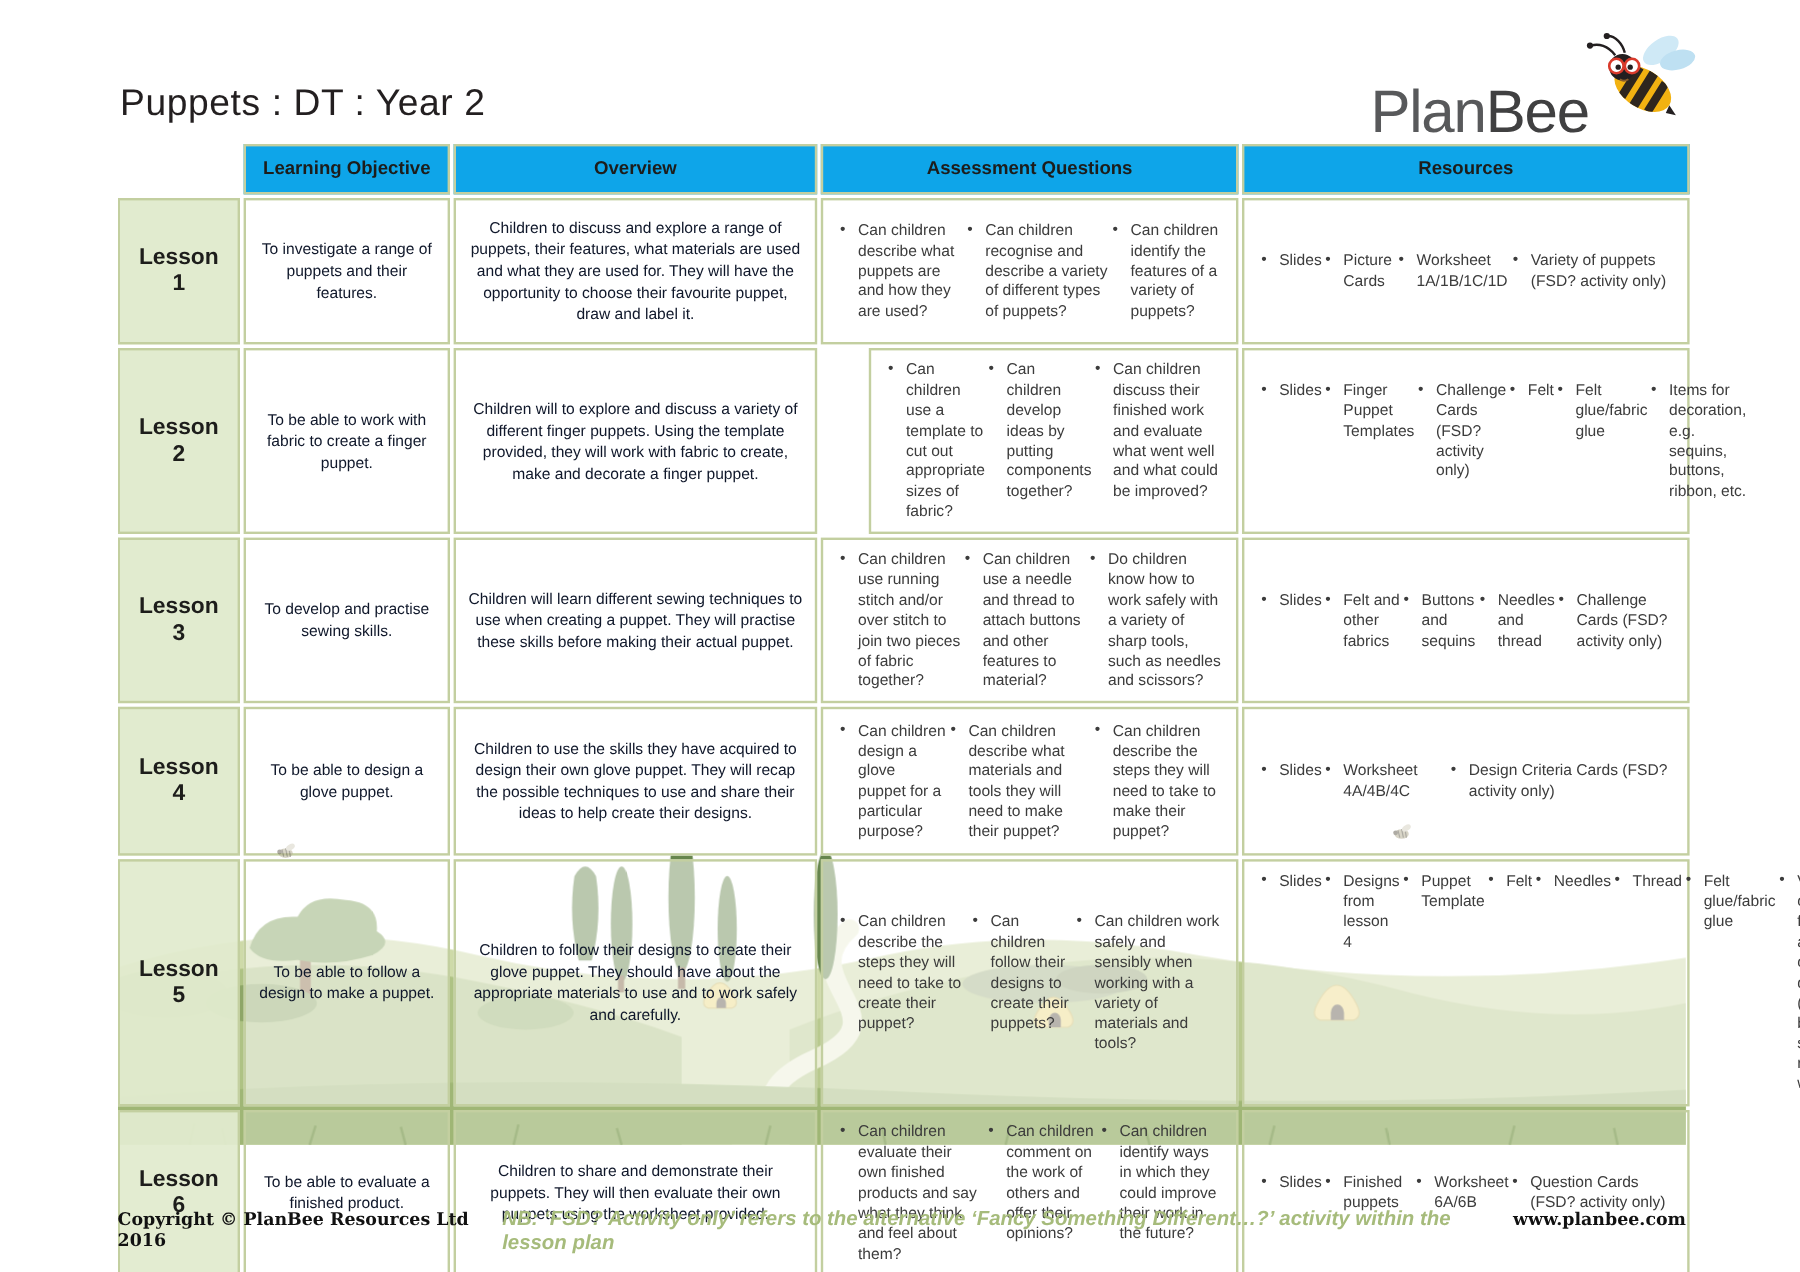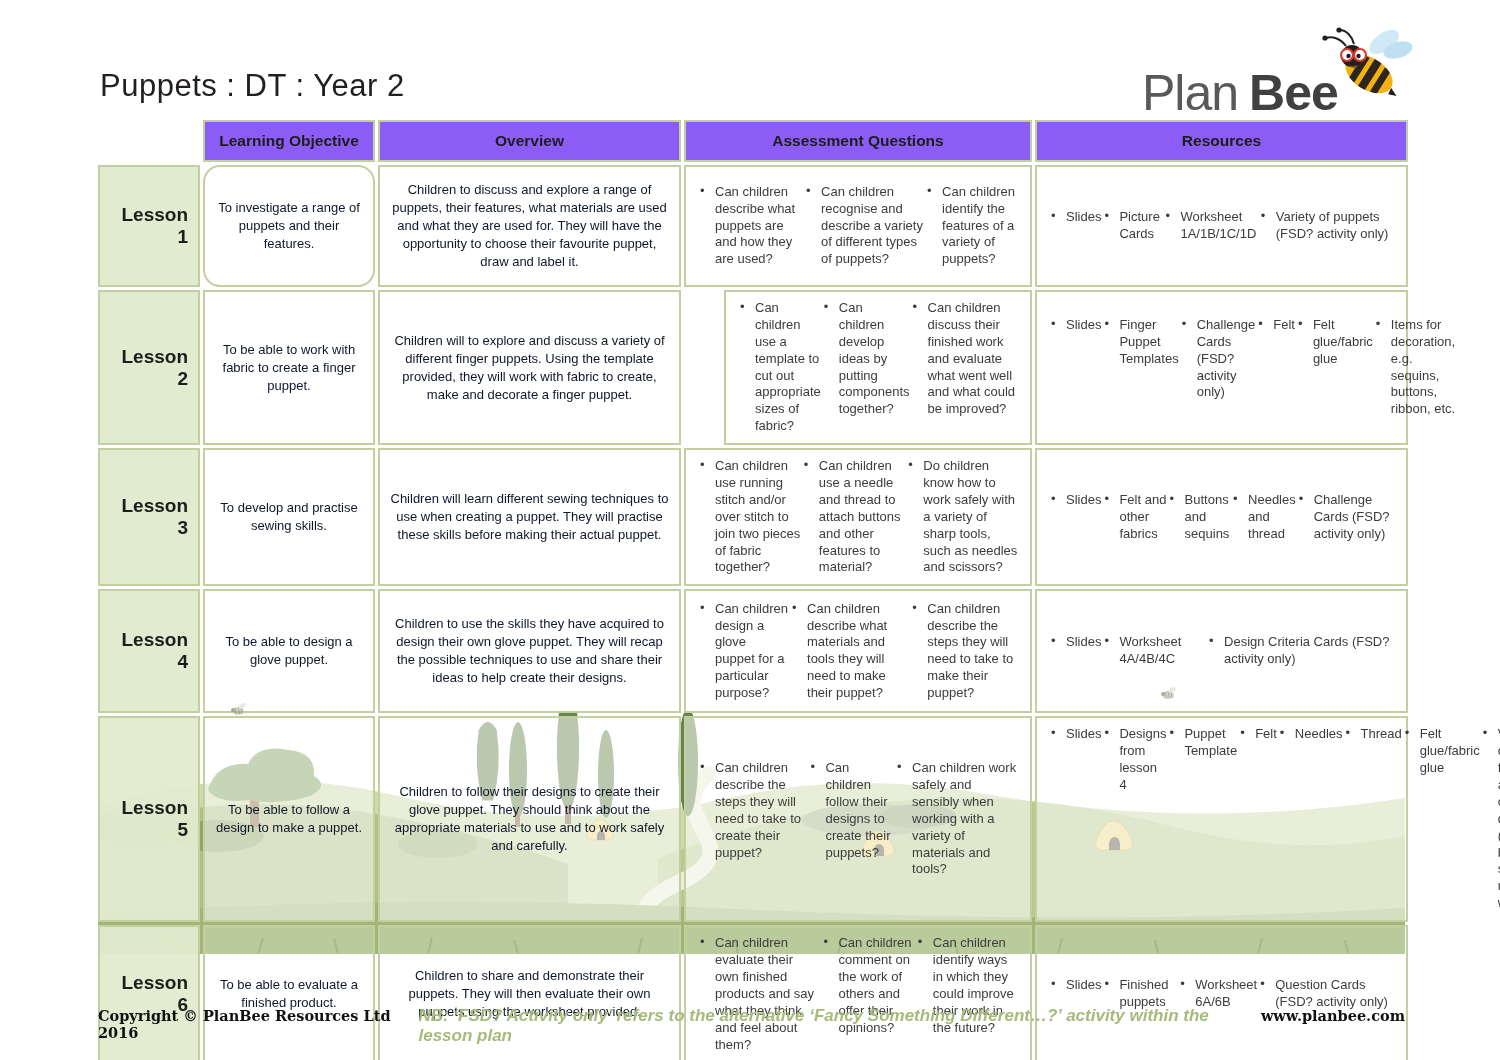--- a/index.html
+++ b/index.html
@@ -5,33 +5,33 @@
   html,body { margin:0; padding:0; }
   body { font-family:"Liberation Sans", sans-serif; background:#fff; }
   .page { position:relative; width:1500px; height:1060px; background:#ffffff; overflow:hidden; }
 
   .page-title { position:absolute; left:100px; top:68px; font-size:31px; font-weight:500;
     color:#231f20; letter-spacing:0.5px; }
 
   
   .logo { position:absolute; left:1142px; top:52px; width:270px; height:70px; }
   .logo-text { position:absolute; left:0; bottom:0; font-size:50px; letter-spacing:-1px; color:#58595b; }
-  .logo-text .bold { font-weight:bold; color:#404041;margin-left:11px; }
+  .logo-text .bold { font-weight:normal; color:#404041; }
   .bee-svg { position:absolute; left:172px; top:-28px; }
 
   
   .table { position:absolute; left:98px; top:120px; z-index:2;
     display:grid; grid-template-columns:102px 172px 303px 348px 373px; gap:3px; }
   .cell { background:#fff; border:2px solid #c3cfa0; padding:8px 10px; box-sizing:border-box;
     display:flex; flex-direction:column; justify-content:center; }
   .corner { background:transparent; border:none; }
-  .header-cell { background:#8b5cf6; font-weight:bold; font-size:15.5px; color:#1d1d1b;
+  .header-cell { background:#0ea5e9; font-weight:bold; font-size:15.5px; color:#1d1d1b;
     align-items:center; justify-content:center; height:42px; text-align:center; }
   .lesson-cell { background:#e1ebcf; font-weight:bold; font-size:19px; color:#1d1d1b;
-    align-items:center; text-align:right; }
+    align-items:center; text-align:center; }
   .center-cell { font-size:13px; color:#0f172a; text-align:center; line-height:1.38; }
   .list-cell { font-size:13px; color:#3c3c3c; }
   .list-cell ul { list-style:none; margin:0; padding:0 0 0 4px; display:flex; flex-direction:row; gap:3px; }
   .list-cell li { position:relative; padding-left:15px; line-height:1.3; }
   .list-cell li::before { content:"•"; position:absolute; left:0; top:-1px; }
   .glass { background:rgba(255,255,255,0.55); }
   .glass2 { background:rgba(255,255,255,0.28); }
   .lesson-cell.glass, .lesson-cell.glass2 { background:rgba(225,235,207,0.95); }
 
   
@@ -145,21 +145,21 @@
   </svg>
 
   <div class="table">
     <div class="corner"></div>
     <div class="cell header-cell">Learning Objective</div>
     <div class="cell header-cell">Overview</div>
     <div class="cell header-cell">Assessment Questions</div>
     <div class="cell header-cell">Resources</div>
 
   <div class="cell lesson-cell" style="min-height: 122px;">Lesson 1</div>
-      <div class="cell center-cell" style="min-height: 122px; border-radius: 17px;">To investigate a range of puppets and their features.</div>
+      <div class="cell center-cell" style="min-height: 122px;">To investigate a range of puppets and their features.</div>
       <div class="cell center-cell" style="min-height: 122px;">Children to discuss and explore a range of puppets, their features, what materials are used and what they are used for. They will have the opportunity to choose their favourite puppet, draw and label it.</div>
       <div class="cell list-cell" style="min-height: 122px;">
         <ul>
           <li>Can children describe what puppets are and how they are used?</li>
           <li>Can children recognise and describe a variety of different types of puppets?</li>
           <li>Can children identify the features of a variety of puppets?</li>
         </ul>
       </div>
       <div class="cell list-cell" style="min-height: 122px;">
         <ul>
@@ -220,21 +220,21 @@
       </div>
       <div class="cell list-cell" style="min-height: 124px;">
         <ul>
           <li>Slides</li>
           <li>Worksheet 4A/4B/4C</li>
           <li>Design Criteria Cards (FSD? activity only)</li>
         </ul>
       </div>
       <div class="cell lesson-cell glass" style="min-height: 150px;">Lesson 5</div>
       <div class="cell center-cell glass" style="min-height: 150px;">To be able to follow a design to make a puppet.</div>
-      <div class="cell center-cell glass" style="min-height: 150px;">Children to follow their designs to create their glove puppet. They should think about the appropriate materials to use and to work safely and carefully.</div>
+      <div class="cell center-cell glass" style="min-height: 150px;">Children to follow their designs to create their glove puppet. They should have about the appropriate materials to use and to work safely and carefully.</div>
       <div class="cell list-cell glass" style="min-height: 150px;">
         <ul>
           <li>Can children describe the steps they will need to take to create their puppet?</li>
           <li>Can children follow their designs to create their puppets?</li>
           <li>Can children work safely and sensibly when working with a variety of materials and tools?</li>
         </ul>
       </div>
       <div class="cell list-cell glass" style="min-height: 150px;">
         <ul>
           <li>Slides</li>

